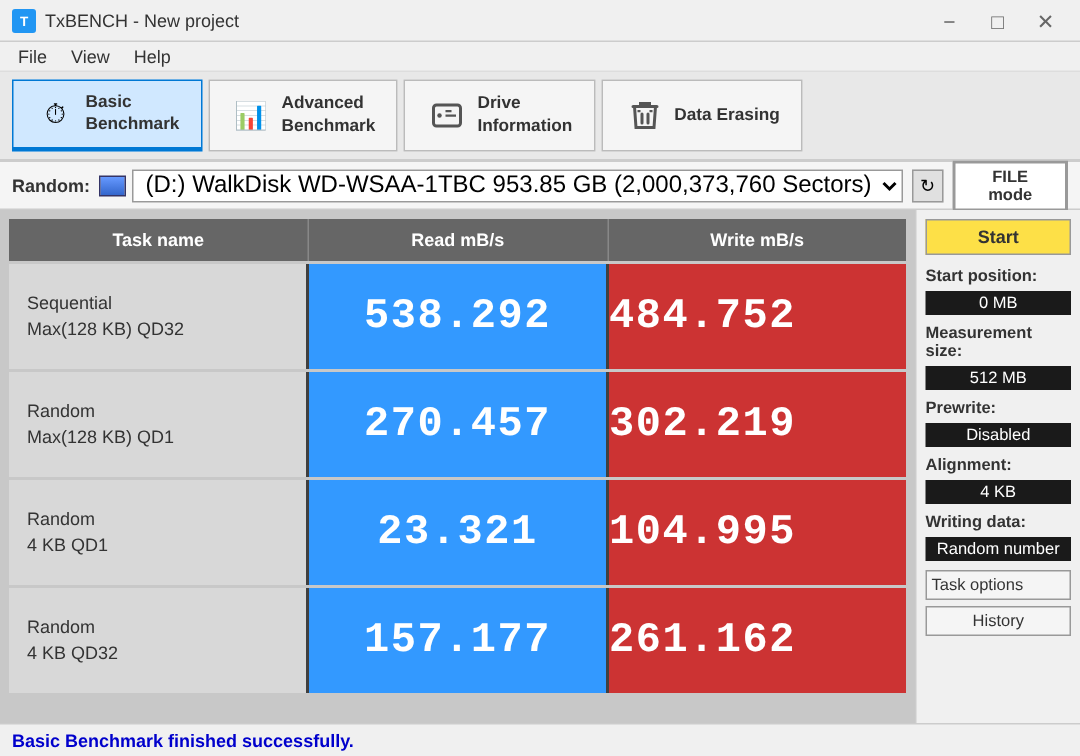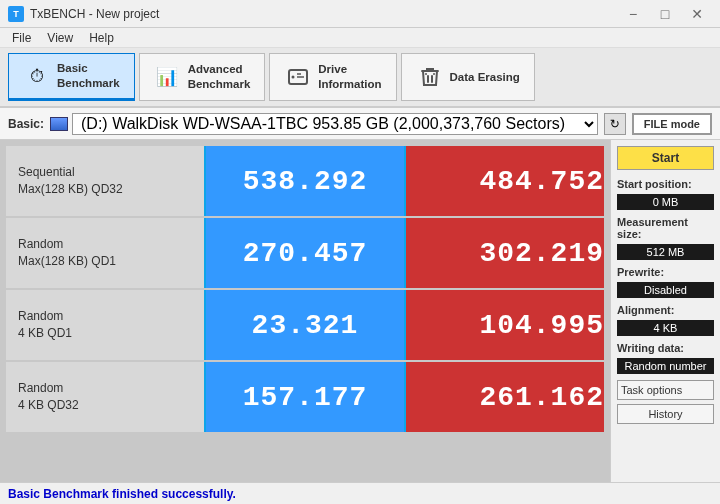--- a/index.html
+++ b/index.html
@@ -35,24 +35,24 @@
     .main { display: flex; height: calc(504px - 28px - 20px - 60px - 32px - 22px); }
     
     
     .bench-area { flex: 1; background: #c8c8c8; padding: 6px; display: flex; flex-direction: column; gap: 2px; }
     
     .table-header { display: flex; background: #666; height: 28px; }
     .col-task { flex: 0 0 200px; display: flex; align-items: center; justify-content: center; color: white; font-size: 12px; font-weight: bold; border-right: 1px solid #888; }
     .col-read { flex: 1; display: flex; align-items: center; justify-content: center; color: white; font-size: 12px; font-weight: bold; border-right: 1px solid #888; }
     .col-write { flex: 1; display: flex; align-items: center; justify-content: center; color: white; font-size: 12px; font-weight: bold; }
 
-    .bench-row { display: flex; background: #0ea5e9; height: 70px; gap: 2px; }
+    .bench-row { display: flex; background: #404040; height: 70px; gap: 2px; }
     .row-task { flex: 0 0 198px; display: flex; align-items: center; padding: 0 12px; font-size: 12px; color: #333; background: #d8d8d8; line-height: 1.4; }
     .row-read { flex: 1; background: #3399ff; display: flex; align-items: center; justify-content: center; }
-    .row-write { flex: 1; background: #cc3333; display: flex; align-items: center; justify-content: flex-end; }
+    .row-write { flex: 1; background: #cc3333; display: flex; align-items: center; justify-content: flex-start; }
     .bench-value { font-size: 28px; font-weight: bold; color: white; letter-spacing: 1px; font-family: Liberation Mono, monospace; }
 
     
     .statusbar { background: #f0f0f0; height: 22px; display: flex; align-items: center; padding: 0 8px; border-top: 1px solid #ccc; }
     .status-text { font-size: 12px; color: #0000cc; font-weight: bold; }
 
     
     .right-panel { width: 110px; background: #f0f0f0; border-left: 1px solid #ccc; padding: 6px; display: flex; flex-direction: column; gap: 4px; }
     .start-btn { background: #fde047; border: 1px solid #999; padding: 4px; text-align: center; cursor: pointer; font-size: 12px; font-weight: bold; color: #333; margin-bottom: 4px; }
     .panel-label { font-size: 11px; color: #333; font-weight: bold; margin-top: 0; }
@@ -118,35 +118,40 @@
         <line x1="15" y1="9" x2="17" y2="9" stroke="#555" stroke-width="1.5"></line>
       </svg>
     </div>
     <div class="toolbar-btn-text">
       <span>Data Erasing</span>
     </div>
   </div>
 </div>
 
 <div class="drive-bar">
-  <span class="drive-label">Basic:</span>
+  <span class="drive-label">Random:</span>
   <div style="display:flex;align-items:center;gap:2px;flex:1;">
     <span style="width:18px;height:14px;background:linear-gradient(#6699ff,#3366cc);display:inline-block;border:1px solid #336;margin-right:2px;"></span>
     <select class="drive-select">
       <option>(D:) WalkDisk WD-WSAA-1TBC  953.85 GB (2,000,373,760 Sectors)</option>
     </select>
   </div>
   <div class="drive-refresh">↻</div>
   <button class="file-mode-btn">FILE mode</button>
 </div>
 
 <div class="main">
 
   <div class="bench-area">
 
+    <div class="table-header">
+      <div class="col-task">Task name</div>
+      <div class="col-read">Read mB/s</div>
+      <div class="col-write">Write mB/s</div>
+    </div>
 
     <div class="bench-row">
       <div class="row-task">Sequential<br>Max(128 KB) QD32</div>
       <div class="row-read">
         <span class="bench-value">538.292</span>
       </div>
       <div class="row-write">
         <span class="bench-value">484.752</span>
       </div>
     </div>

